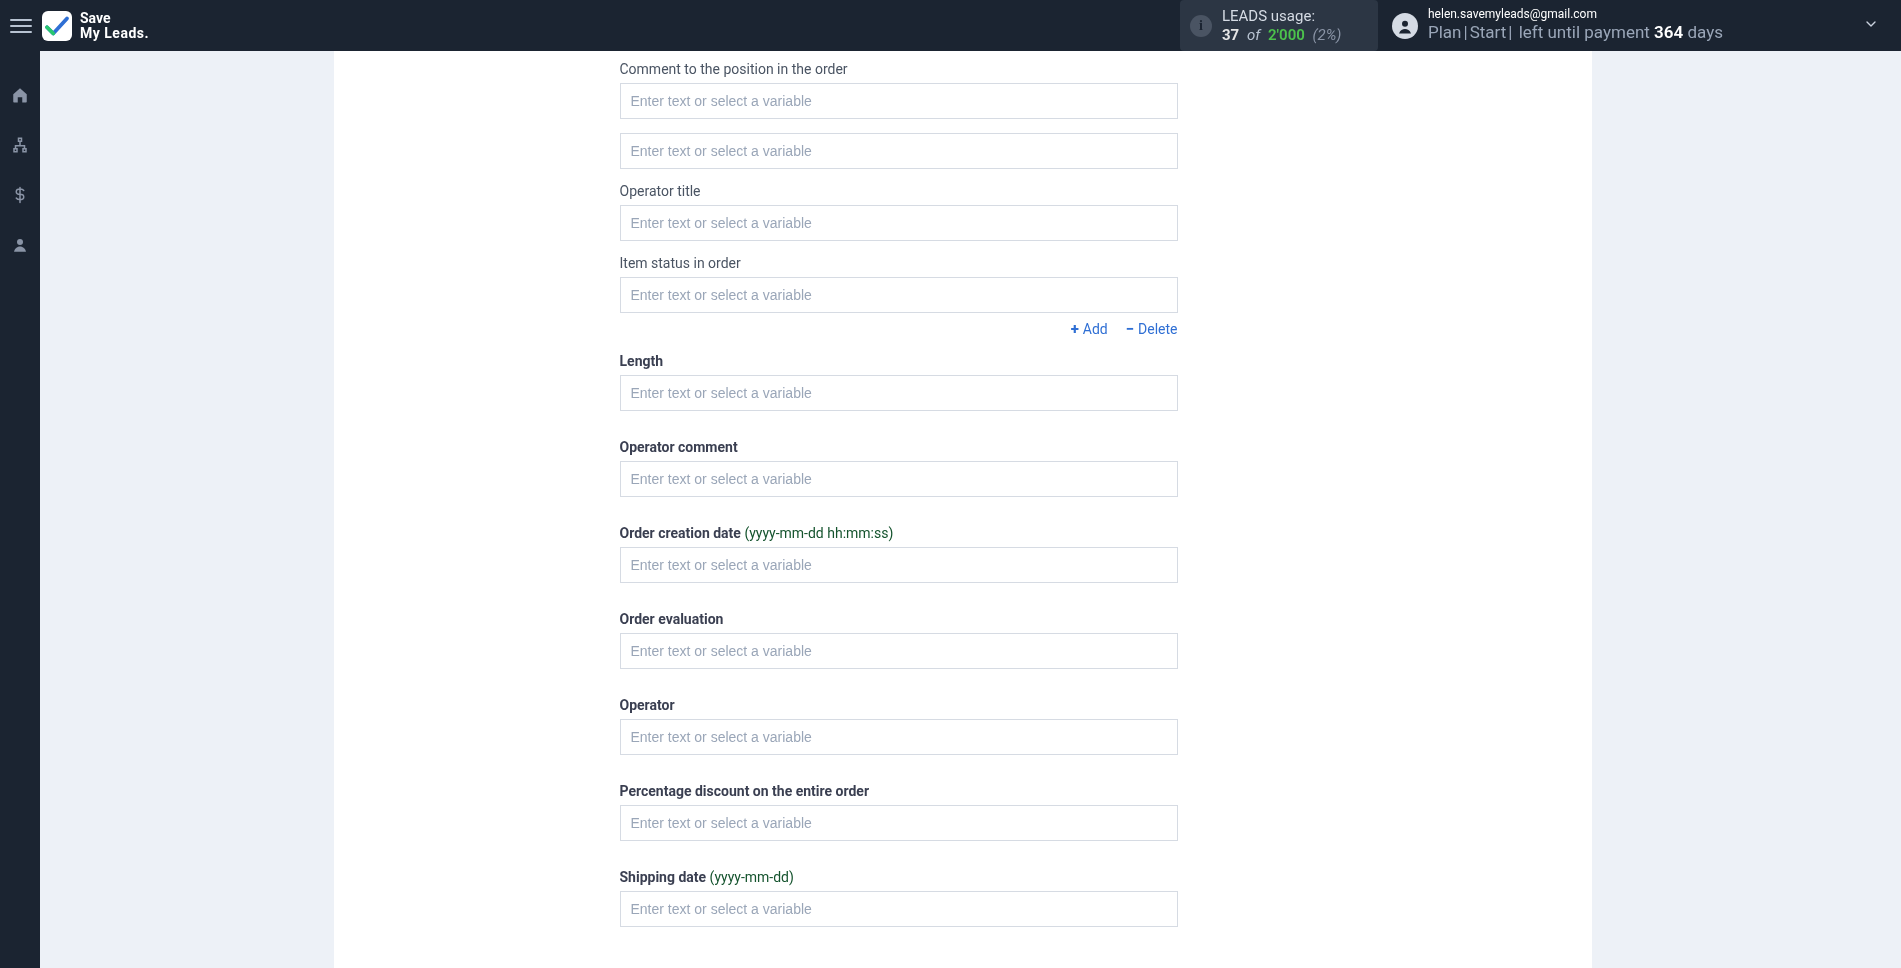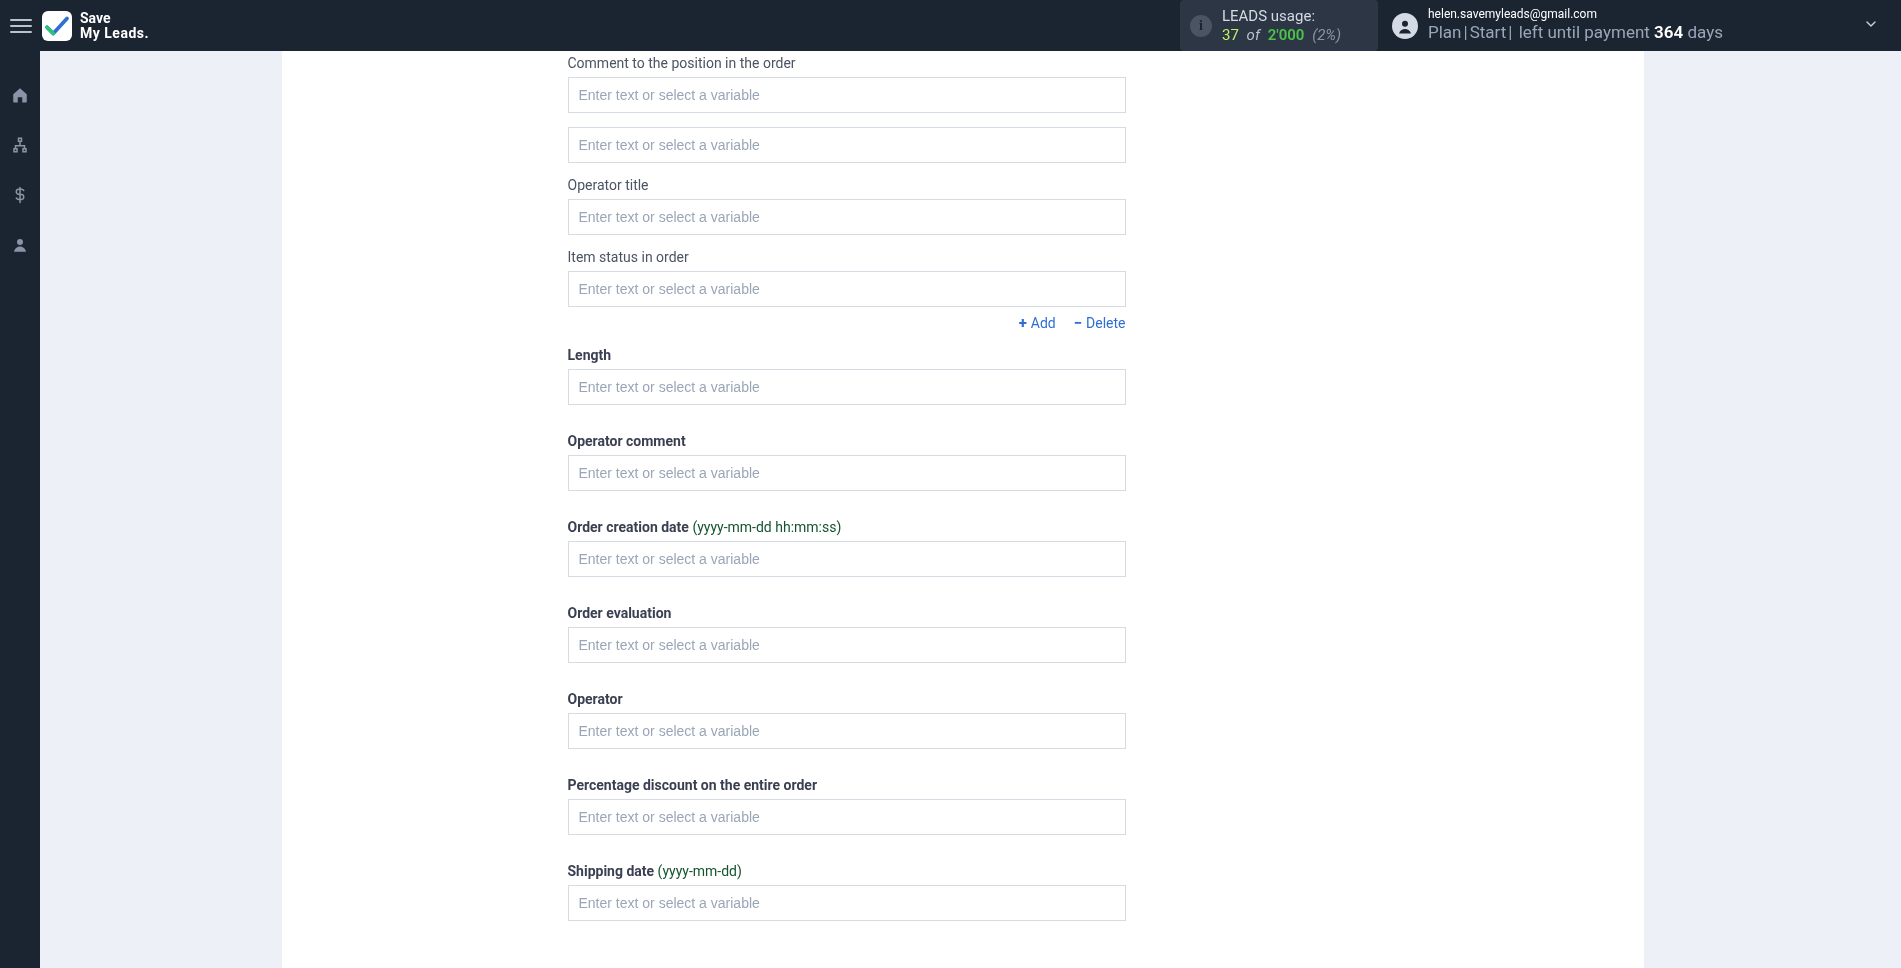--- a/index.html
+++ b/index.html
@@ -53,21 +53,21 @@
     margin-right: 14px;
     min-width: 198px;
   }
   .info-circle {
     width: 22px; height: 22px; border-radius: 50%;
     background: #4a5463; color: #1b2431;
     display: flex; align-items: center; justify-content: center;
     font-weight: bold; font-size: 14px; font-family: Georgia, serif;
   }
   .leads-lines { font-size: 15px; line-height: 1.25; color: #d5dbe4; }
-  .leads-used { color: #bef264; font-weight: 400; }
+  .leads-used { color: #e5e5e5; font-weight: 700; }
   .leads-of { font-style: italic; color: #b8c3d2; margin: 0 4px; }
   .leads-total { color: #4cc24c; font-weight: 600; }
   .leads-pct { font-style: italic; color: #8a94a6; margin-left: 4px; }
 
   .user-box { display: flex; align-items: center; gap: 10px; }
   .avatar {
     width: 26px; height: 26px; border-radius: 50%;
     background: #d5dbe4; display: flex; align-items: center; justify-content: center;
   }
   .avatar svg { width: 18px; height: 18px; }
@@ -104,22 +104,23 @@
   
   .stage {
     flex: 1;
     background: #edf1f7;
     overflow: auto;
     display: flex;
     justify-content: center;
   }
   .card {
     background: #ffffff;
-    width: 1362px;
+    width: 1258px;
     min-height: 100%;
+    padding-top: 6px;
     padding-bottom: 40px;
   }
   .form-col {
     width: 558px;
     margin-left: 286px;
     display: flex; flex-direction: column;
   }
 
   .field { display: flex; flex-direction: column; margin-top: 4px; }
   .field-label {

